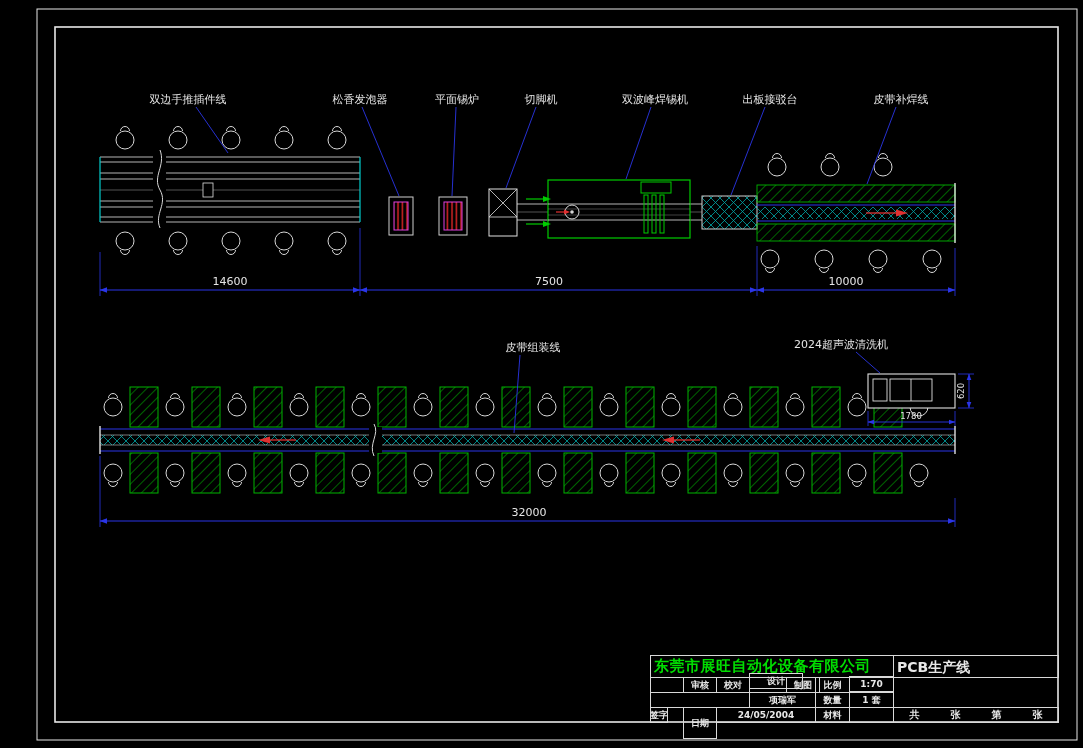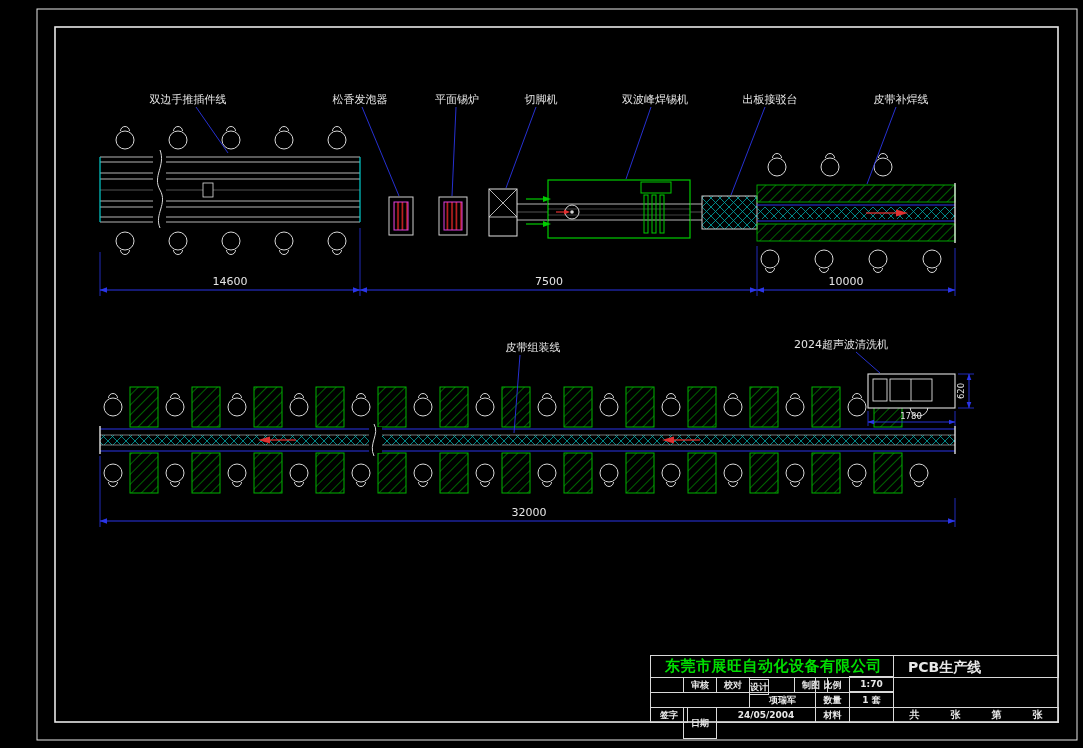--- a/index.html
+++ b/index.html
@@ -11,21 +11,21 @@
   svg text{font-family:"DejaVu Sans","Liberation Sans",sans-serif}
   .lbl{fill:#e6e6e6;font-size:11px;text-anchor:middle}
   .dim{fill:#e6e6e6;font-size:11px;text-anchor:middle}
   .dim-s{fill:#e6e6e6;font-size:8.5px;text-anchor:middle}
   #title-block{position:absolute;left:650px;top:655px;width:409px;height:68px;color:#e8e8e8}
   .tb{
     position:absolute;border:1px solid #d9d9d9;box-sizing:border-box;
     display:flex;align-items:center;justify-content:center;
     font-size:9px;line-height:1;white-space:nowrap;overflow:hidden;font-weight:bold;
   }
-  .tb.start{justify-content:flex-start;padding-left:14px}
+  .tb.start{justify-content:flex-start;padding-left:3px}
   .company{color:#00dd00;font-weight:bold;font-size:15px;letter-spacing:0.5px}
   .big{font-size:14px}
   .sheetrow{justify-content:space-around;font-size:10px}
 </style>
 </head>
 <body>
 
 <svg id="cad" width="1083" height="748" viewBox="0 0 1083 748">
   <defs>
     <pattern id="greenHatch" width="7" height="7" patternUnits="userSpaceOnUse" patternTransform="rotate(45)">
@@ -425,31 +425,31 @@
   </g>
 </svg>
 
 <div id="title-block">
   <div class="tb start company" style="left:0;top:0;width:244px;height:23px">东莞市展旺自动化设备有限公司</div>
   <div class="tb start big" style="left:243px;top:0;width:166px;height:23px">PCB生产线</div>
 
   <div class="tb" style="left:0;top:22px;width:34px;height:16px"></div>
   <div class="tb" style="left:33px;top:22px;width:34px;height:16px">审核</div>
   <div class="tb" style="left:66px;top:22px;width:34px;height:16px">校对</div>
-  <div class="tb" style="left:99px;top:24px;width:20px;height:16px">设计</div>
-  <div class="tb" style="left:144px;top:22px;width:34px;height:16px">制图</div>
+  <div class="tb" style="left:99px;top:18px;width:54px;height:16px">设计</div>
+  <div class="tb" style="left:136px;top:22px;width:34px;height:16px">制图</div>
   <div class="tb" style="left:165px;top:22px;width:35px;height:16px">比例</div>
   <div class="tb" style="left:199px;top:21px;width:45px;height:16px">1:70</div>
 
   <div class="tb" style="left:0;top:37px;width:100px;height:16px"></div>
   <div class="tb" style="left:99px;top:37px;width:67px;height:16px">项瑞军</div>
   <div class="tb" style="left:165px;top:37px;width:35px;height:16px">数量</div>
   <div class="tb" style="left:199px;top:37px;width:45px;height:16px">1 套</div>
 
-  <div class="tb" style="left:0;top:52px;width:38px;height:16px">签字</div>
+  <div class="tb" style="left:0;top:52px;width:18px;height:16px">签字</div>
   <div class="tb" style="left:33px;top:52px;width:34px;height:32px">日期</div>
   <div class="tb" style="left:66px;top:52px;width:100px;height:16px">24/05/2004</div>
   <div class="tb" style="left:165px;top:52px;width:35px;height:16px">材料</div>
   <div class="tb" style="left:199px;top:52px;width:45px;height:16px"></div>
 
   <div class="tb sheetrow" style="left:243px;top:52px;width:166px;height:16px">
     <span>共</span>
     <span>张</span>
     <span>第</span>
     <span>张</span>

